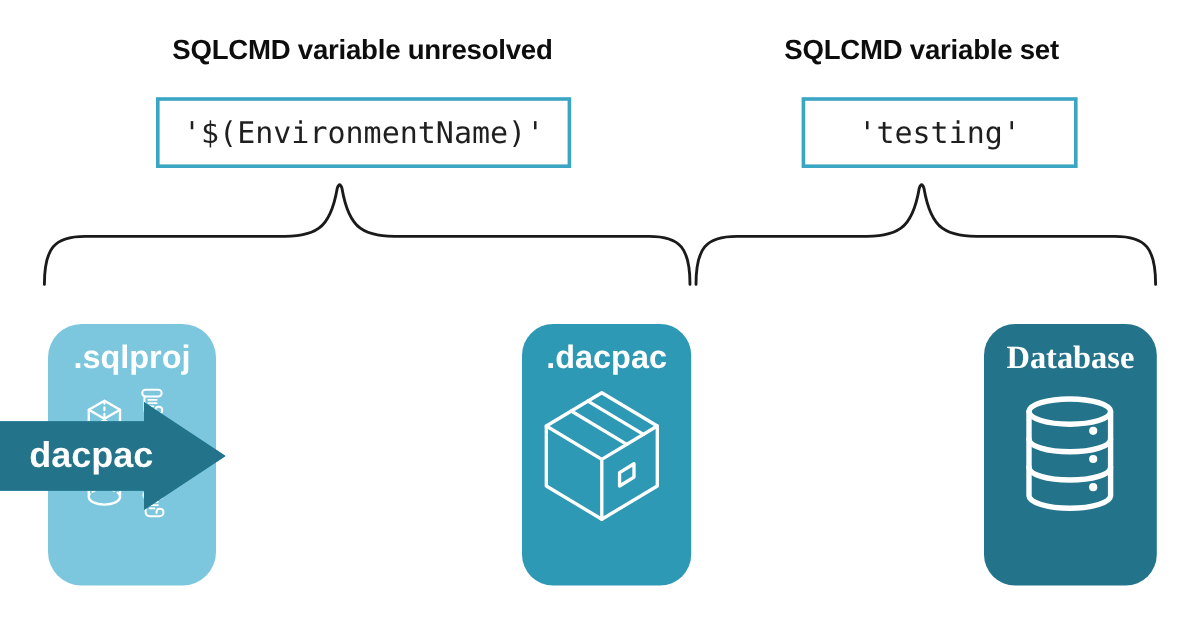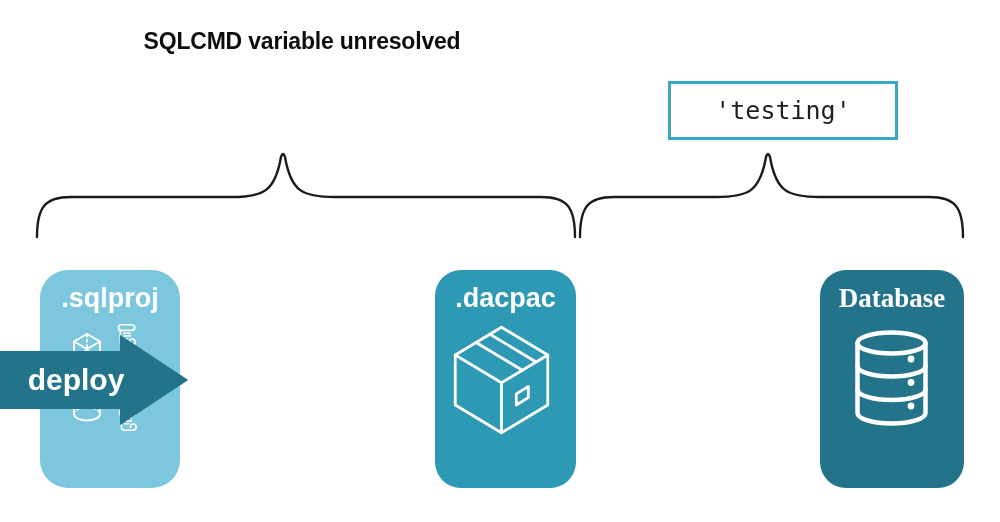--- a/index.html
+++ b/index.html
@@ -49,21 +49,25 @@
   .arrow.deploy svg polygon{fill:var(--deploy-arrow);}
   .arrow-label{position:absolute;left:0;top:0;width:152px;height:90px;line-height:90px;
                text-align:center;font-size:30px;font-weight:700;color:#fff;}
 </style>
 </head>
 <body>
 
 <div class="canvas">
 
   <div class="heading h1">SQLCMD variable unresolved</div>
+  <div class="heading h2">SQLCMD variable set</div>
 
+  <div class="codebox cb1">
+    <span class="code">'$(EnvironmentName)'</span>
+  </div>
   <div class="codebox cb2">
     <span class="code">'testing'</span>
   </div>
 
   <svg class="brace b1" viewBox="0 0 542 90">
     <path d="M2 88 C2 58, 10 48, 36 48 L196 48 C228 48, 240 43, 246 8 Q248 2, 250 8 C256 43, 268 48, 300 48 L506 48 C532 48, 540 58, 540 88"></path>
   </svg>
   <svg class="brace b2" viewBox="0 0 387 90">
     <path d="M2 88 C2 58, 10 48, 36 48 L138 48 C170 48, 182 43, 188 8 Q190 2, 192 8 C198 43, 210 48, 242 48 L351 48 C377 48, 385 58, 385 88"></path>
   </svg>
@@ -115,21 +119,21 @@
       <path stroke-width="3" d="M10 36 L60 66 L110 36 M60 66 L60 120"></path>
       <path stroke-width="3" d="M32.5 22.5 L82.5 52.5 M47.5 13.5 L97.5 43.5"></path>
       <path stroke-width="3" d="M76 78 L89 70 L89 82 L76 90 Z"></path>
     </svg>
   </div>
 
   <div class="arrow deploy">
     <svg width="188" height="90" viewBox="0 0 188 90">
       <polygon points="0,16 120,16 120,0 188,45 120,90 120,74 0,74"></polygon>
     </svg>
-    <div class="arrow-label">deploy</div>
+    <div class="arrow-label">dacpac</div>
   </div>
 
   <div class="node database">
     <div class="node-label">Database</div>
     <svg class="icon" style="left:33px;top:60px" width="77" height="96" viewBox="0 0 77 96">
       <ellipse stroke-width="4.5" cx="38.5" cy="13" rx="34" ry="10.5"></ellipse>
       <path stroke-width="4.5" d="M4.5 13 V83 M72.5 13 V83 M4.5 83 A34 10.5 0 0 0 72.5 83"></path>
       <path stroke-width="4.5" d="M4.5 36 A34 10.5 0 0 0 72.5 36 M4.5 59.5 A34 10.5 0 0 0 72.5 59.5"></path>
       <circle class="fill" cx="58" cy="29" r="3.4"></circle>
       <circle class="fill" cx="58" cy="52.5" r="3.4"></circle>

